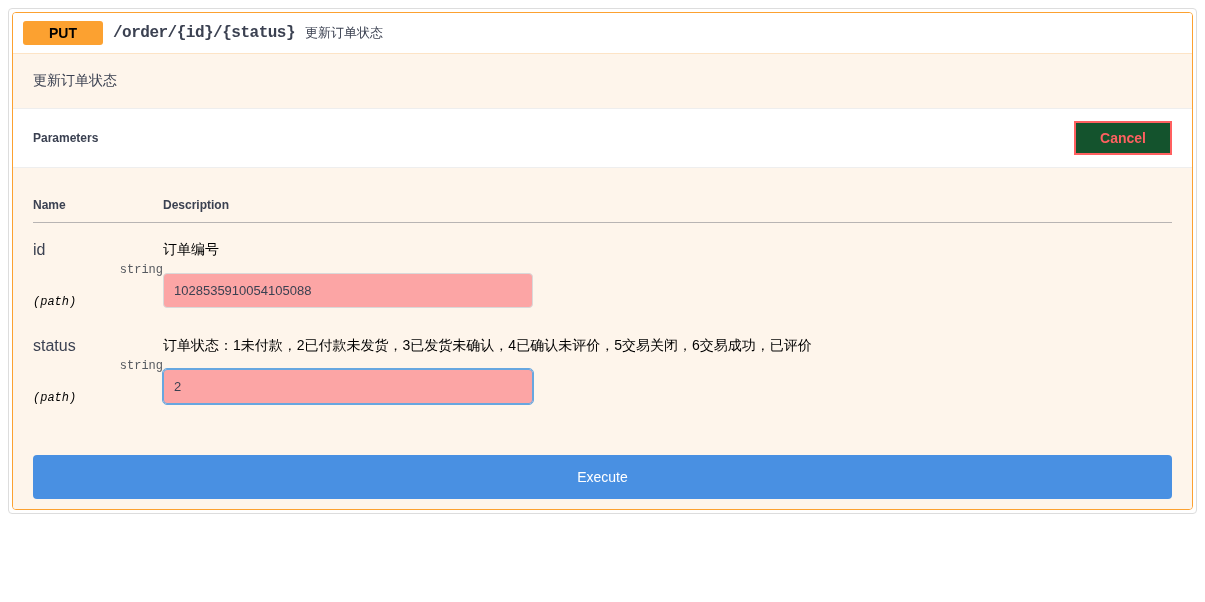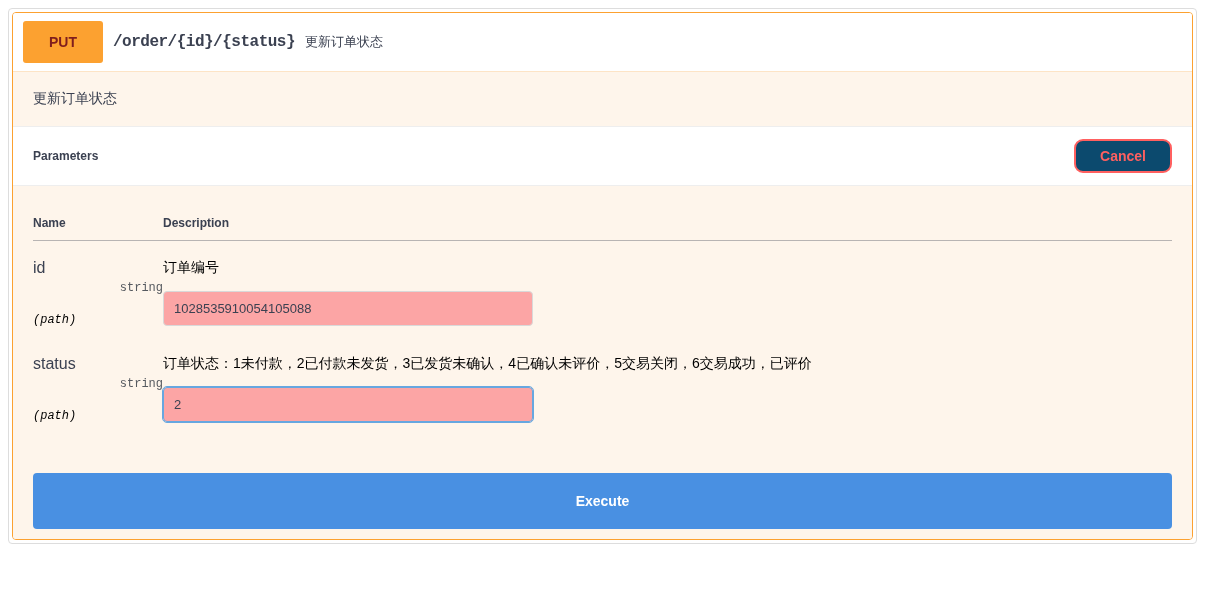--- a/index.html
+++ b/index.html
@@ -25,24 +25,24 @@
     }
     .api-header {
       display: flex;
       align-items: center;
       padding: 8px 10px;
       background: #fff;
       gap: 10px;
     }
     .method-badge {
       background: #fca130;
-      color: #7f1d1d;
-      font-weight: 700;
-      font-size: 14px;
-      padding: 13px 0;
+      color: #000000;
+      font-weight: 700;
+      font-size: 14px;
+      padding: 4px 0;
       width: 80px;
       text-align: center;
       border-radius: 3px;
     }
     .api-path {
       font-family: "Courier New", monospace;
       font-size: 16px;
       font-weight: 600;
       color: #3b4151;
       letter-spacing: -0.5px;
@@ -67,26 +67,26 @@
       border-top: 1px solid #eee;
       border-bottom: 1px solid #eee;
     }
     .params-title {
       font-size: 12px;
       font-weight: 700;
       color: #3b4151;
     }
     .cancel-btn {
       border: 2px solid #ff6060;
-      background: #0c4a6e;
+      background: #14532d;
       color: #ff6060;
       font-weight: 700;
       font-size: 14px;
       padding: 7px 24px;
-      border-radius: 9px;
+      border-radius: 0;
       cursor: pointer;
     }
     .params-body {
       background: #fef5eb;
       padding: 20px;
     }
     .params-table {
       width: 100%;
       border-collapse: collapse;
     }
@@ -143,23 +143,23 @@
       outline: 1px solid #67a7e0;
     }
     .execute-wrapper {
       padding: 20px 20px 10px 20px;
       background: #fef5eb;
     }
     .execute-btn {
       width: 100%;
       background: #4990e2;
       color: #fff;
-      font-weight: 700;
-      font-size: 14px;
-      padding: 20px 0;
+      font-weight: 400;
+      font-size: 14px;
+      padding: 14px 0;
       border: none;
       border-radius: 4px;
       cursor: pointer;
     }
   </style>
 </head>
 <body>
 
 <div class="outer-frame">
   <div class="api-block">

